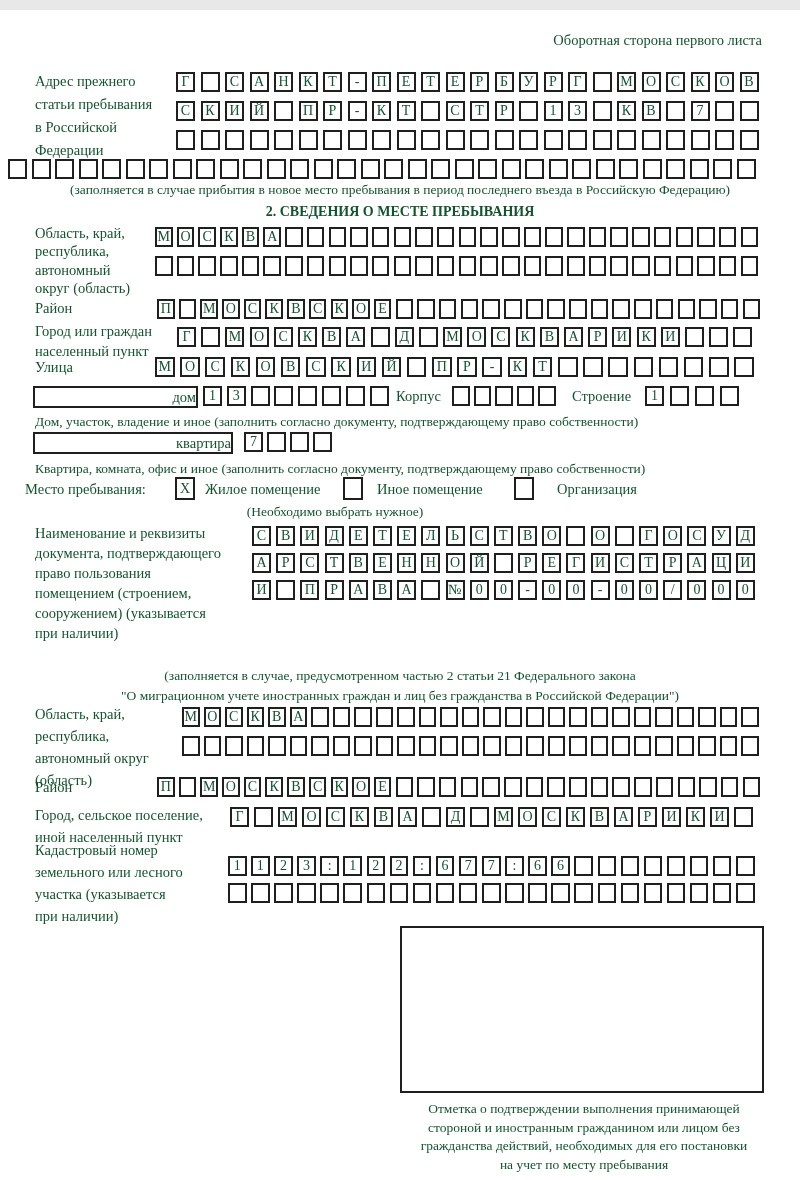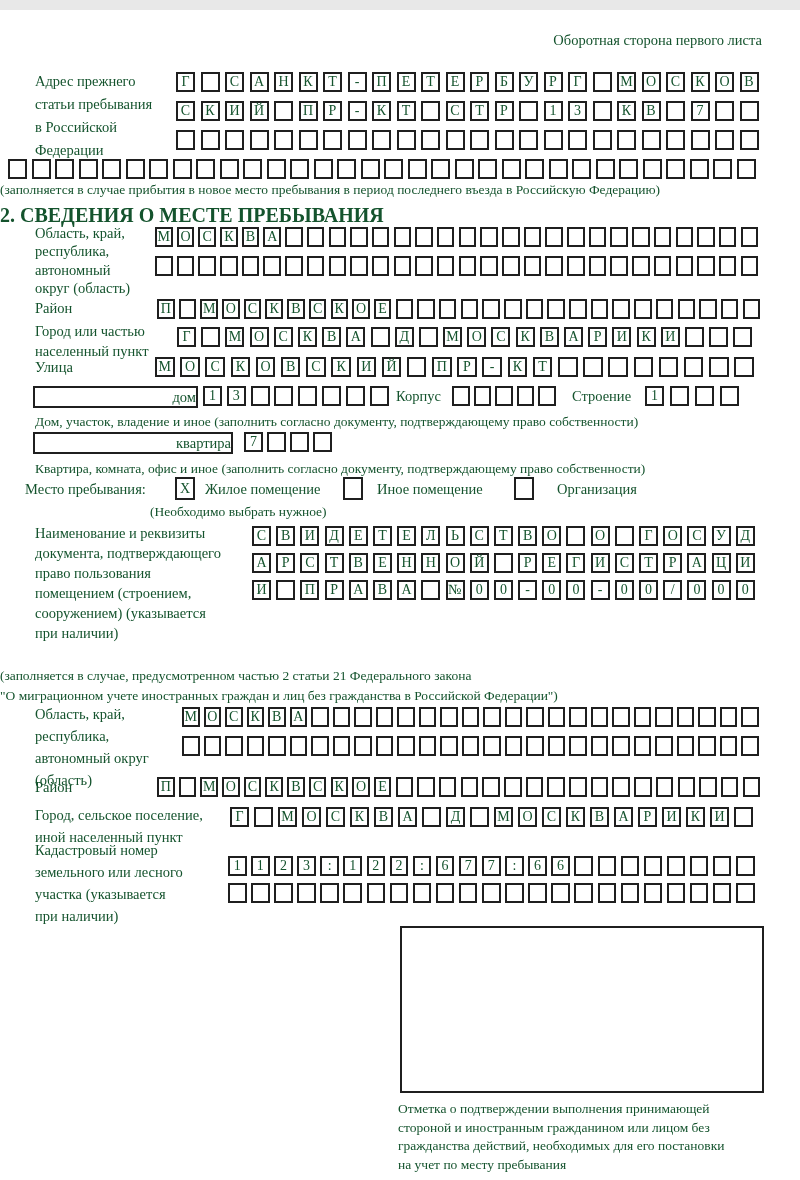--- a/index.html
+++ b/index.html
@@ -6,22 +6,22 @@
   .page {
     position:relative; width:800px; height:1180px; margin:10px auto;
     background:#ffffff; color:#14532d;
     font-family:"Liberation Serif","DejaVu Serif",serif;
     overflow:hidden;
   }
   .abs { position:absolute; }
   .note { font-size:14.5px; }
   .lbl { font-size:14.5px; white-space:nowrap; }
   .cap { font-size:13.5px; white-space:nowrap; }
-  .center { white-space:normal; }
-  .title { font-size:20px; font-weight:bold; }
+  .center { text-align:center; white-space:normal; }
+  .title { font-size:14px; font-weight:bold; }
   .lh23 div { line-height:23px; }
   .lh20 div { line-height:20px; }
   .lh18 div { line-height:18.3px; }
   .lh22 div { line-height:22px; }
   .boxrow { position:absolute; display:flex; }
   .cell {
     flex:0 0 auto; box-sizing:border-box; height:20px;
     border:2px solid #1f1f1f; text-align:center;
     font-size:14px; line-height:16px; background:#fff;
   }
@@ -269,21 +269,21 @@
       <span class="cell"></span>
       <span class="cell"></span>
       <span class="cell"></span>
       <span class="cell"></span>
       <span class="cell"></span>
       <span class="cell"></span>
       <span class="cell"></span>
     </div>
 
   <div class="abs lbl lh20" style="left:35px; top:311px;">
-      <div>Город или частью</div>
+      <div>Город или граждан</div>
       <div>населенный пункт</div>
     </div>
   <div class="boxrow cd" style="left:177px; top:317px;">
       <span class="cell">Г</span>
       <span class="cell"></span>
       <span class="cell">М</span>
       <span class="cell">О</span>
       <span class="cell">С</span>
       <span class="cell">К</span>
       <span class="cell">В</span>

